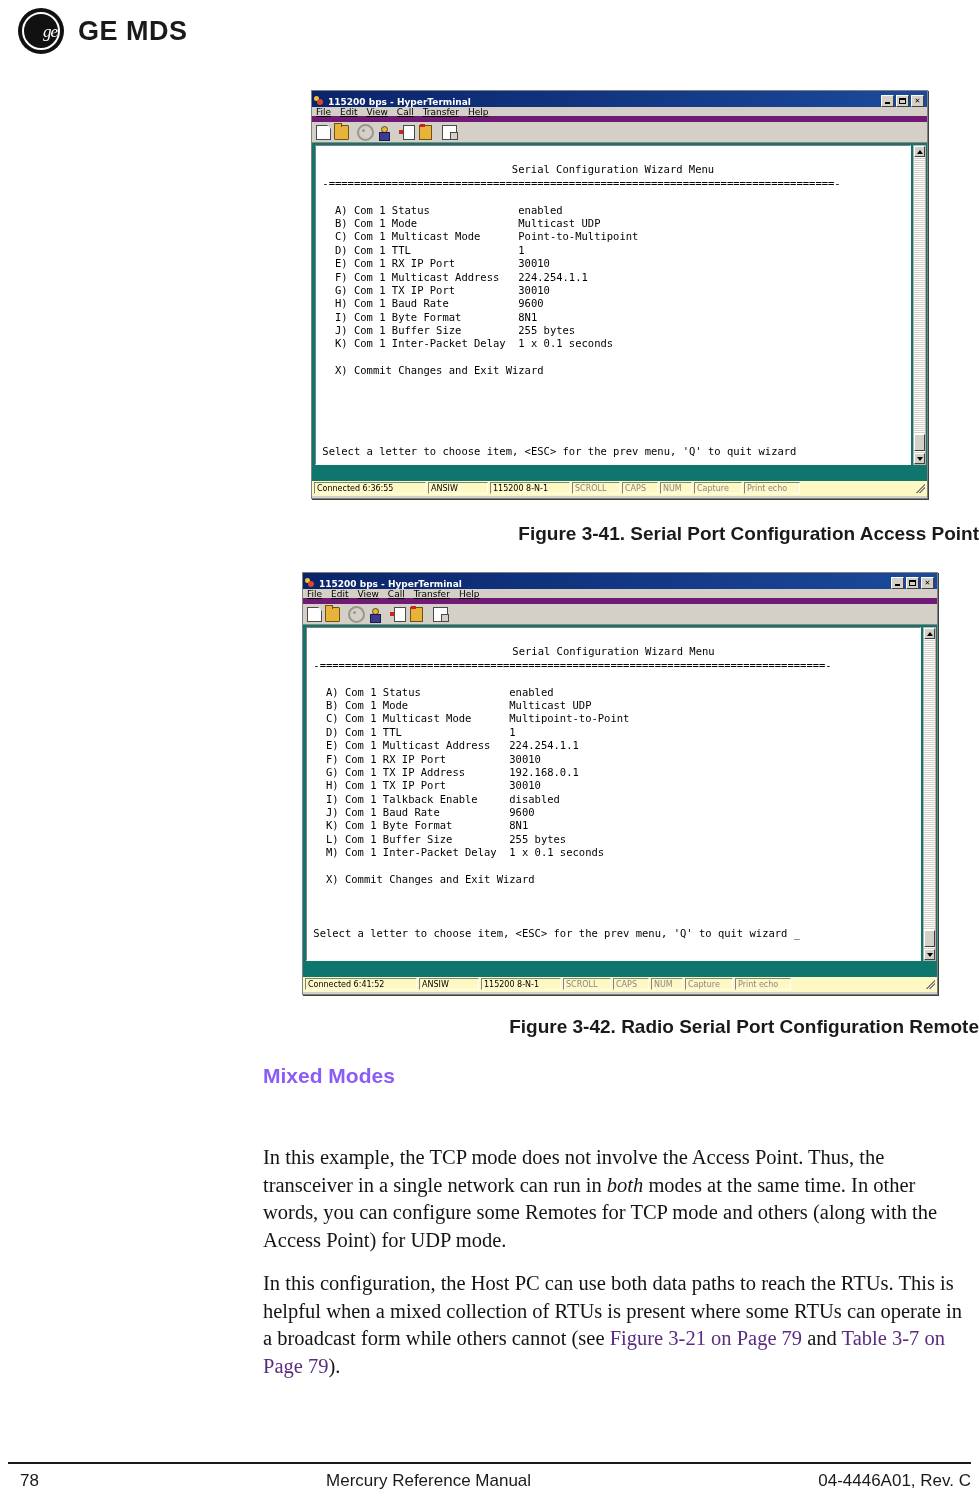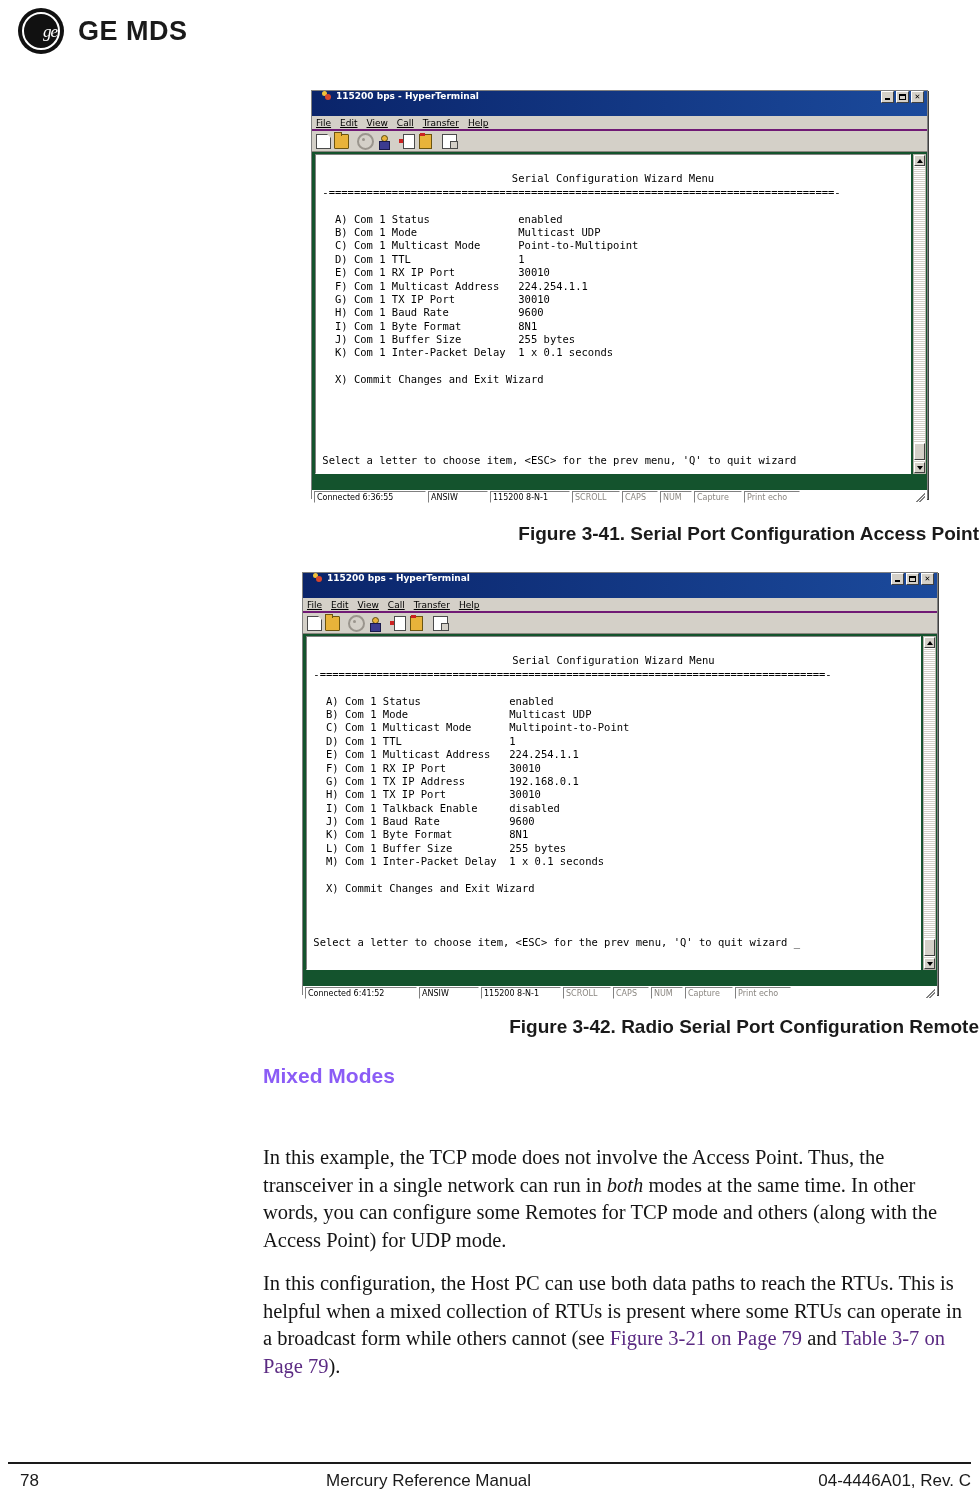--- a/index.html
+++ b/index.html
@@ -64,25 +64,25 @@
   
   .ht-window {
     position: absolute;
     background: #d4d0c8;
     border: 1px solid #808080;
     box-shadow: 1px 1px 0 #404040;
     box-sizing: border-box;
     font-family: "DejaVu Sans", sans-serif;
   }
   .ht-titlebar {
-    height: 25px;
+    height: 16px;
     background: linear-gradient(to right, #0a246a, #1b4a9c);
     display: flex;
-    align-items: flex-start;
-    padding: 0 1px 0 10px;
+    align-items: flex-end;
+    padding: 0 1px 0 2px;
     box-sizing: border-box;
   }
   .ht-title-icon {
     width: 11px;
     height: 11px;
     margin-right: 3px;
     position: relative;
     flex: 0 0 auto;
   }
   .ht-title-icon .ball {
@@ -146,21 +146,21 @@
     border-top-width: 2px;
     box-sizing: border-box;
   }
 
   .ht-menubar {
     height: 15px;
     background: #d4d0c8;
     display: flex;
     align-items: center;
     padding-left: 4px;
-    border-bottom: 2px solid #701a75;
+    border-bottom: 6px solid #701a75;
     box-sizing: border-box;
   }
   .ht-menu-item {
     font-size: 9px;
     color: #000000;
     margin-right: 9px;
     white-space: nowrap;
     font-family: "DejaVu Sans", sans-serif;
   }
   .ht-menu-item .mn { text-decoration: underline; }
@@ -283,21 +283,21 @@
   .ico-prop::after {
     content:"";
     position:absolute;
     right:-2px; bottom:-1px;
     width:6px; height:6px;
     background:#d4d0c8;
     border:1px solid #4a4a4a;
   }
 
   .ht-clientarea {
-    background: #14532d;
+    background: #0f766e;
     padding: 2px 1px 16px 3px;
     box-sizing: border-box;
     display: flex;
   }
   .ht-screen-wrap {
     flex: 1 1 auto;
     background: #ffffff;
     border-top: 1px solid #808080;
     border-left: 1px solid #808080;
     border-right: 1px solid #ffffff;
@@ -366,21 +366,21 @@
     background: #d4d0c8;
     border-top: 1px solid #ffffff;
     border-left: 1px solid #ffffff;
     border-right: 1px solid #404040;
     border-bottom: 1px solid #404040;
     box-sizing: border-box;
   }
 
   .ht-statusbar {
     height: 15px;
-    background: #ffffff;
+    background: #fef9c3;
     display: flex;
     align-items: stretch;
     padding: 1px 1px 2px 2px;
     box-sizing: border-box;
     gap: 2px;
   }
   .sb-panel {
     border-top: 1px solid #808080;
     border-left: 1px solid #808080;
     border-right: 1px solid #ffffff;

